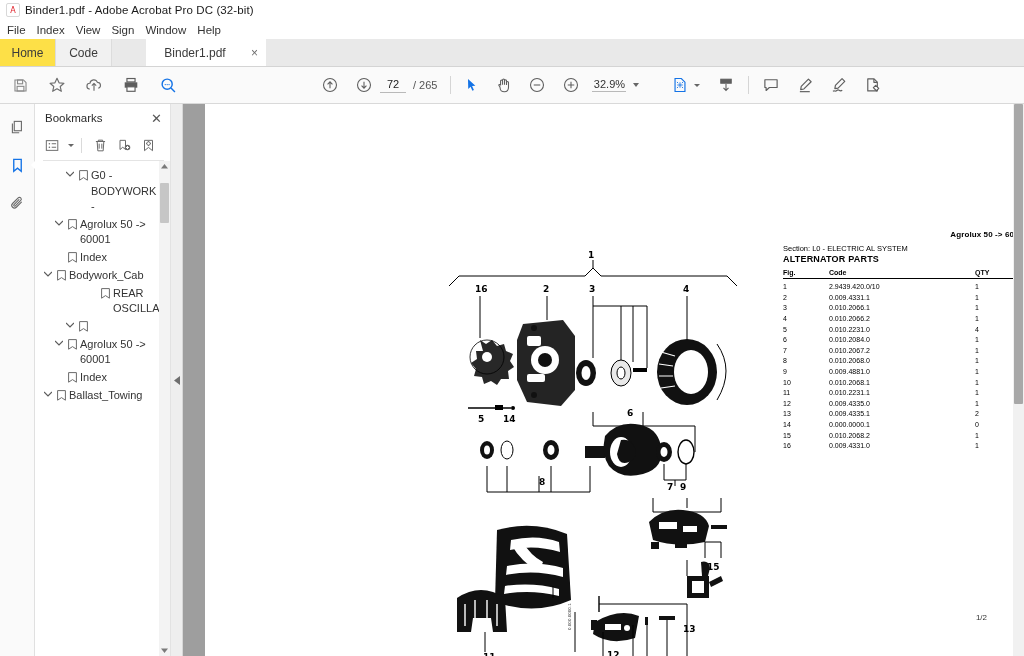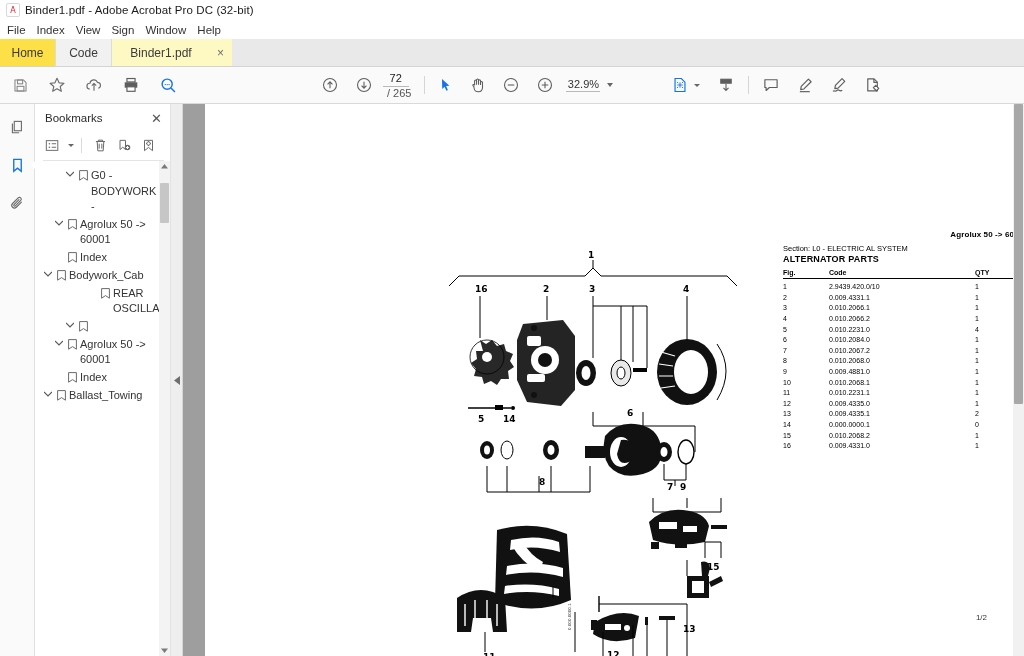--- a/index.html
+++ b/index.html
@@ -23,34 +23,34 @@
   .menu-item{font-size:11.5px;color:#333;padding:0 7px 0 0;margin-right:4px;cursor:default;}
   .menu-item:first-child{padding-left:0;}
 
   
   .tabstrip{height:27px;background:#e9e9e9;display:flex;align-items:flex-end;flex:0 0 auto;
     border-bottom:1px solid #d4d4d4;position:relative;}
   .tab{height:27px;display:flex;align-items:center;justify-content:center;
     font-size:12px;color:#3b3b3b;box-sizing:border-box;}
   .tab.home{width:56px;background:#fde047;border-right:1px solid #dcdcdc;}
   .tab.tools{width:56px;background:#f1f1f1;border-right:1px solid #dcdcdc;}
-  .tab.doc{width:120px;background:#fef9c3;position:relative;padding-right:22px;}
+  .tab.doc{width:120px;background:#ffffff;position:relative;padding-right:22px;margin-left:34px;}
   .tab.doc .closex{position:absolute;right:8px;top:50%;transform:translateY(-50%);
     font-size:12px;color:#6e6e6e;line-height:1;}
   .tabstrip .filler{flex:1;height:27px;background:#e9e9e9;}
 
   
   .toolbar{height:36px;background:#fafafa;border-bottom:1px solid #d9d9d9;
     display:flex;align-items:center;flex:0 0 auto;position:relative;}
   .tb-left{display:flex;align-items:center;padding-left:8px;gap:13px;}
   .tb-center{display:flex;align-items:center;position:absolute;left:318px;gap:0;}
   .tb-right{display:flex;align-items:center;position:absolute;left:668px;gap:0;}
   .tbtn{width:24px;height:24px;display:flex;align-items:center;justify-content:center;cursor:default;}
   .tbtn svg{display:block;}
-  .pagebox{display:flex;align-items:center;margin:0 4px;font-size:11px;color:#333;flex-direction:column;}
+  .pagebox{display:flex;align-items:center;margin:0 4px;font-size:11px;color:#333;}
   .pagenum{width:26px;height:15px;border-bottom:1px solid #b9b9b9;text-align:center;
     font-size:11px;color:#222;line-height:15px;}
   .pagetotal{margin-left:7px;color:#555;font-size:11px;}
   .tsep{width:1px;height:18px;background:#d5d5d5;margin:0 9px;}
   .zoombox{display:flex;align-items:center;margin-left:9px;}
   .zoomval{font-size:11px;color:#333;border-bottom:1px solid #b9b9b9;
     min-width:34px;text-align:center;padding-bottom:1px;}
   .caret{width:0;height:0;border-left:3.5px solid transparent;border-right:3.5px solid transparent;
     border-top:4px solid #666;margin-left:7px;}
   .caret.sm{border-left-width:3px;border-right-width:3px;border-top-width:3.5px;margin-left:3px;}

